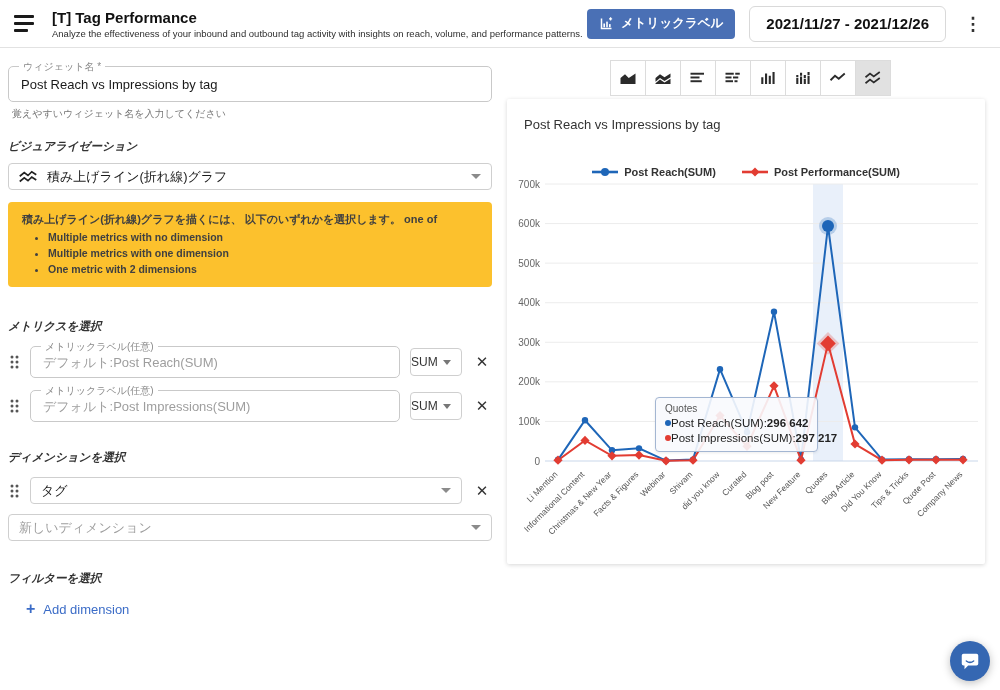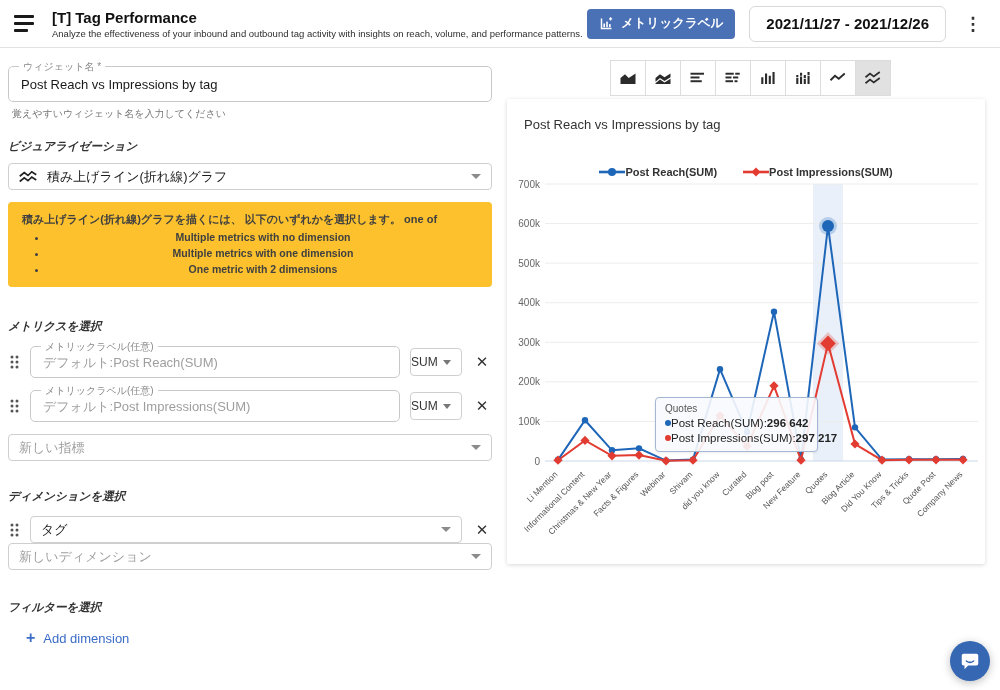--- a/index.html
+++ b/index.html
@@ -51,21 +51,21 @@
     display:flex; align-items:center; padding:0 10px; background:#fff;
     cursor:pointer; }
   .select-box .sel-text { font-size:13px; color:#1a1a1a; flex:1; }
   .select-box .sel-placeholder { font-size:13px; color:#9e9e9e; flex:1; }
   .caret { width:0; height:0; border-left:5px solid transparent;
     border-right:5px solid transparent; border-top:5px solid #8b8b8b; }
 
   .warning { background:#fcc12d; border-radius:4px; padding:10px 14px;
     margin-top:12px; color:#404040; }
   .warning .w-title { font-size:11px; font-weight:bold; }
-  .warning ul { margin:4px 0 2px 26px;text-align:center; }
+  .warning ul { margin:4px 0 2px 26px; }
   .warning li { font-size:10.5px; font-weight:600; margin-top:4px; }
 
   .metric-row { display:flex; align-items:center; gap:10px; margin-top:12px; }
   .drag-handle { width:12px; display:flex; justify-content:center; cursor:grab; }
   .metric-input { flex:1; height:32px; }
   .agg-select { border:1px solid #cfcfcf; border-radius:4px; width:52px; height:28px;
     display:flex; align-items:center; justify-content:flex-start; gap:5px;
     font-size:12px; color:#333; cursor:pointer; }
   .agg-select .caret { border-top-color:#777; border-left-width:4px; border-right-width:4px; }
   .close-x { font-size:15px; color:#333; cursor:pointer; width:20px; text-align:center; }
@@ -80,21 +80,21 @@
     display:flex; align-items:center; justify-content:center; cursor:pointer;
     margin-left:-1px; }
   .ct-btn:first-child { margin-left:0; }
   .ct-btn.selected { background:#e1e1e1; }
   .ct-btn svg { display:block; }
 
   .chart-card { position:relative; width:478px; margin:3px 0 0 7px; height:465px;
     background:#fff; border-radius:2px; box-shadow:0 1px 4px rgba(0,0,0,0.16); }
   .chart-title { font-size:13px; color:#333; padding:18px 0 0 17px; }
   .legend { display:flex; justify-content:center; gap:26px; margin-top:34px; }
-  .legend-item { display:flex; align-items:center; gap:0; }
+  .legend-item { display:flex; align-items:center; gap:6px; }
   .legend-label { font-size:11px; font-weight:bold; color:#333; }
 
   .tooltip { position:absolute; left:148px; top:298px; width:163px;
     border:1px solid #a3b6d2; border-radius:4px;
     background:rgba(248,250,253,0.9); padding:5px 9px 7px 9px;
     box-shadow:0 1px 3px rgba(0,0,0,0.08); }
   .tt-title { font-size:10px; color:#555; }
   .tt-row { font-size:11.5px; color:#222; margin-top:3px; display:flex;
     align-items:center; gap:0; white-space:nowrap; }
   .tt-dot { width:6px; height:6px; border-radius:50%; flex:none; }
@@ -207,24 +207,20 @@
         <span class="flabel">メトリックラベル(任意)</span>
         <input type="text" placeholder="デフォルト:Post Impressions(SUM)" style="">
       </div>
       <div class="agg-select">
         <span>SUM</span>
           <span class="caret"></span>
       </div>
       <span class="close-x">✕</span>
     </div>
 
-    <div class="select-box" style="margin-top:12px;">
-      <span class="sel-placeholder">新しい指標</span>
-      <span class="caret"></span>
-    </div>
 
     <div class="section-label" style="margin-top:28px;">ディメンションを選択</div>
 
     <div class="metric-row">
       <span class="drag-handle">
         <svg width="9" height="14" viewBox="0 0 9 14">
             <g fill="#555">
               <circle cx="2" cy="2" r="1.5"></circle>
               <circle cx="7" cy="2" r="1.5"></circle>
               <circle cx="2" cy="7" r="1.5"></circle>
@@ -234,21 +230,21 @@
             </g>
           </svg>
       </span>
       <div class="select-box" style="flex:1;">
         <span class="sel-text">タグ</span>
         <span class="caret"></span>
       </div>
       <span class="close-x">✕</span>
     </div>
 
-    <div class="select-box" style="">
+    <div class="select-box" style="margin-top:10px;">
       <span class="sel-placeholder">新しいディメンション</span>
       <span class="caret"></span>
     </div>
 
     <div class="section-label" style="margin-top:30px;">フィルターを選択</div>
     <div class="link-add">
       <span class="plus-glyph">+</span>
       <span>Add dimension</span>
     </div>
 
@@ -327,21 +323,21 @@
             <line x1="0" y1="5" x2="26" y2="5" stroke="#1e66b8" stroke-width="2.6"></line>
             <circle cx="13" cy="5" r="4" fill="#1e66b8"></circle>
           </svg>
           <span class="legend-label">Post Reach(SUM)</span>
         </div>
         <div class="legend-item">
           <svg width="26" height="10" viewBox="0 0 26 10">
             <line x1="0" y1="5" x2="26" y2="5" stroke="#e23c32" stroke-width="2.6"></line>
             <rect x="9.8" y="1.8" width="6.4" height="6.4" fill="#e23c32" transform="rotate(45 13 5)"></rect>
           </svg>
-          <span class="legend-label">Post Impressions(SUM)</span>
+          <span class="legend-label">Post Performance(SUM)</span>
         </div>
       </div>
 
       <svg id="chart-svg" width="478" height="376">
           <rect x="306" y="6" width="30" height="277" fill="#e9f0fa"></rect>
           <line x1="38" y1="283" x2="471" y2="283" stroke="#c9d7ea" stroke-width="1"></line>
           <text x="33" y="286.5" text-anchor="end" font-size="10" fill="#666">0</text>
           <line x1="38" y1="243.42857142857144" x2="471" y2="243.42857142857144" stroke="#ececec" stroke-width="1"></line>
           <text x="33" y="246.92857142857144" text-anchor="end" font-size="10" fill="#666">100k</text>
           <line x1="38" y1="203.85714285714286" x2="471" y2="203.85714285714286" stroke="#ececec" stroke-width="1"></line>

